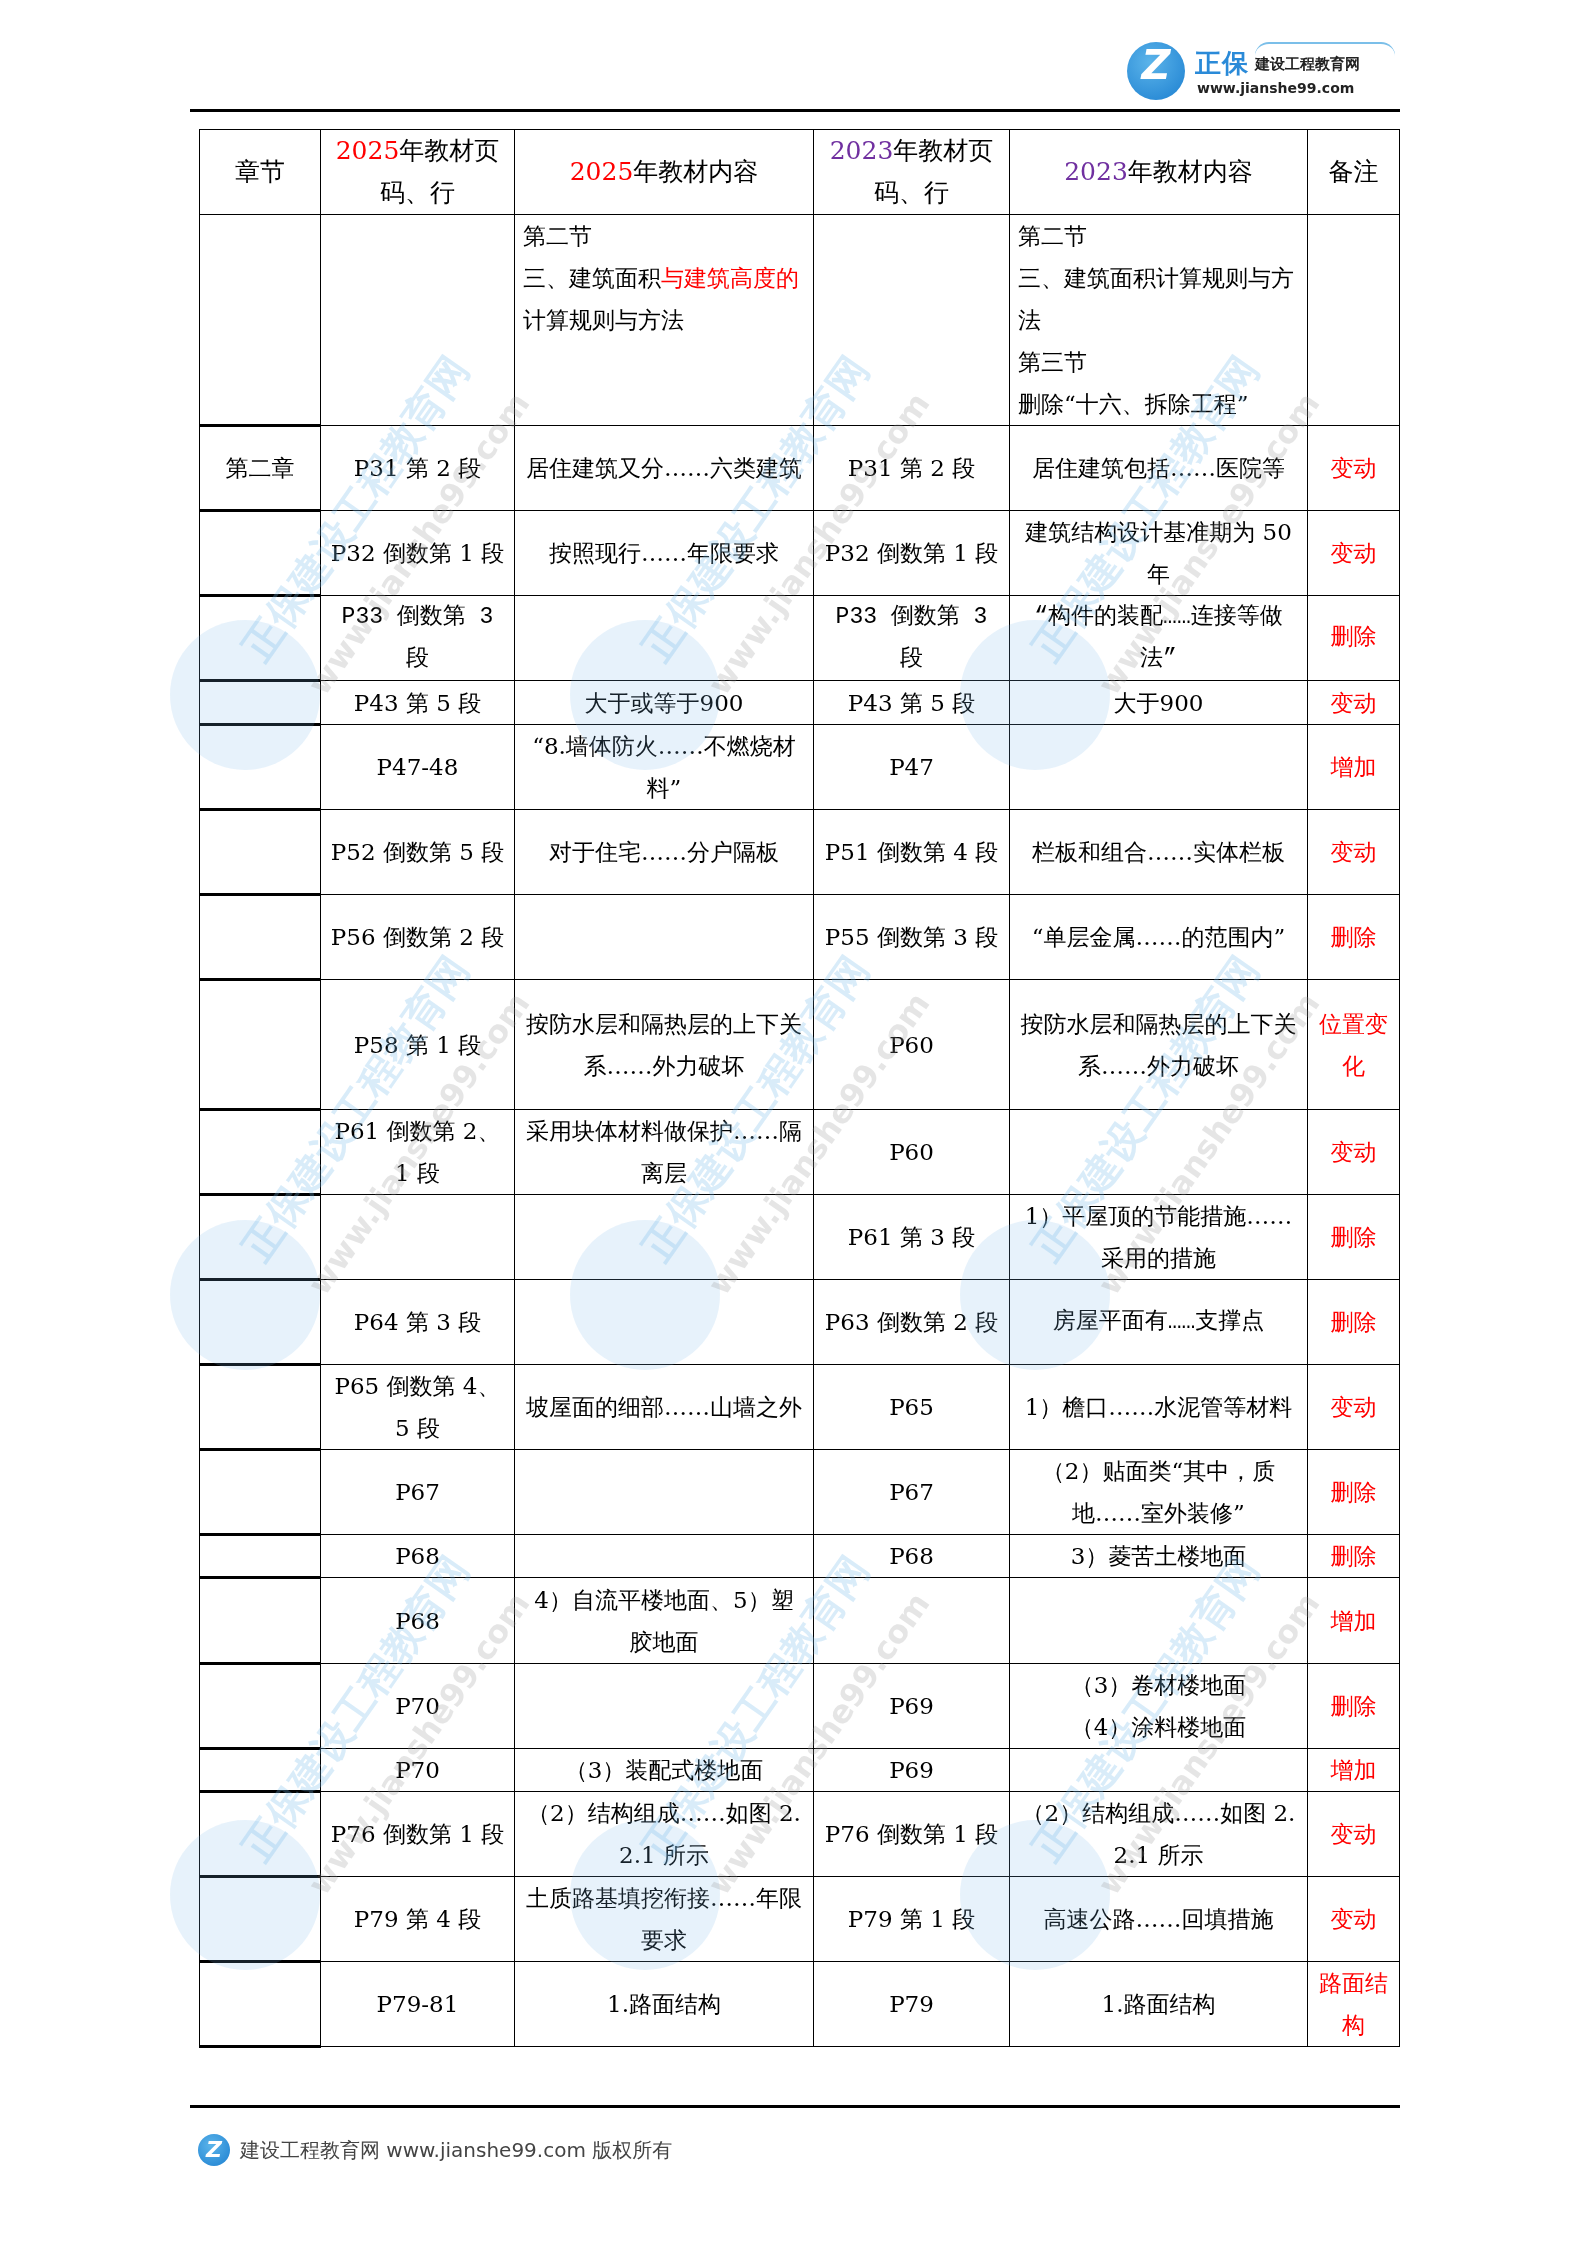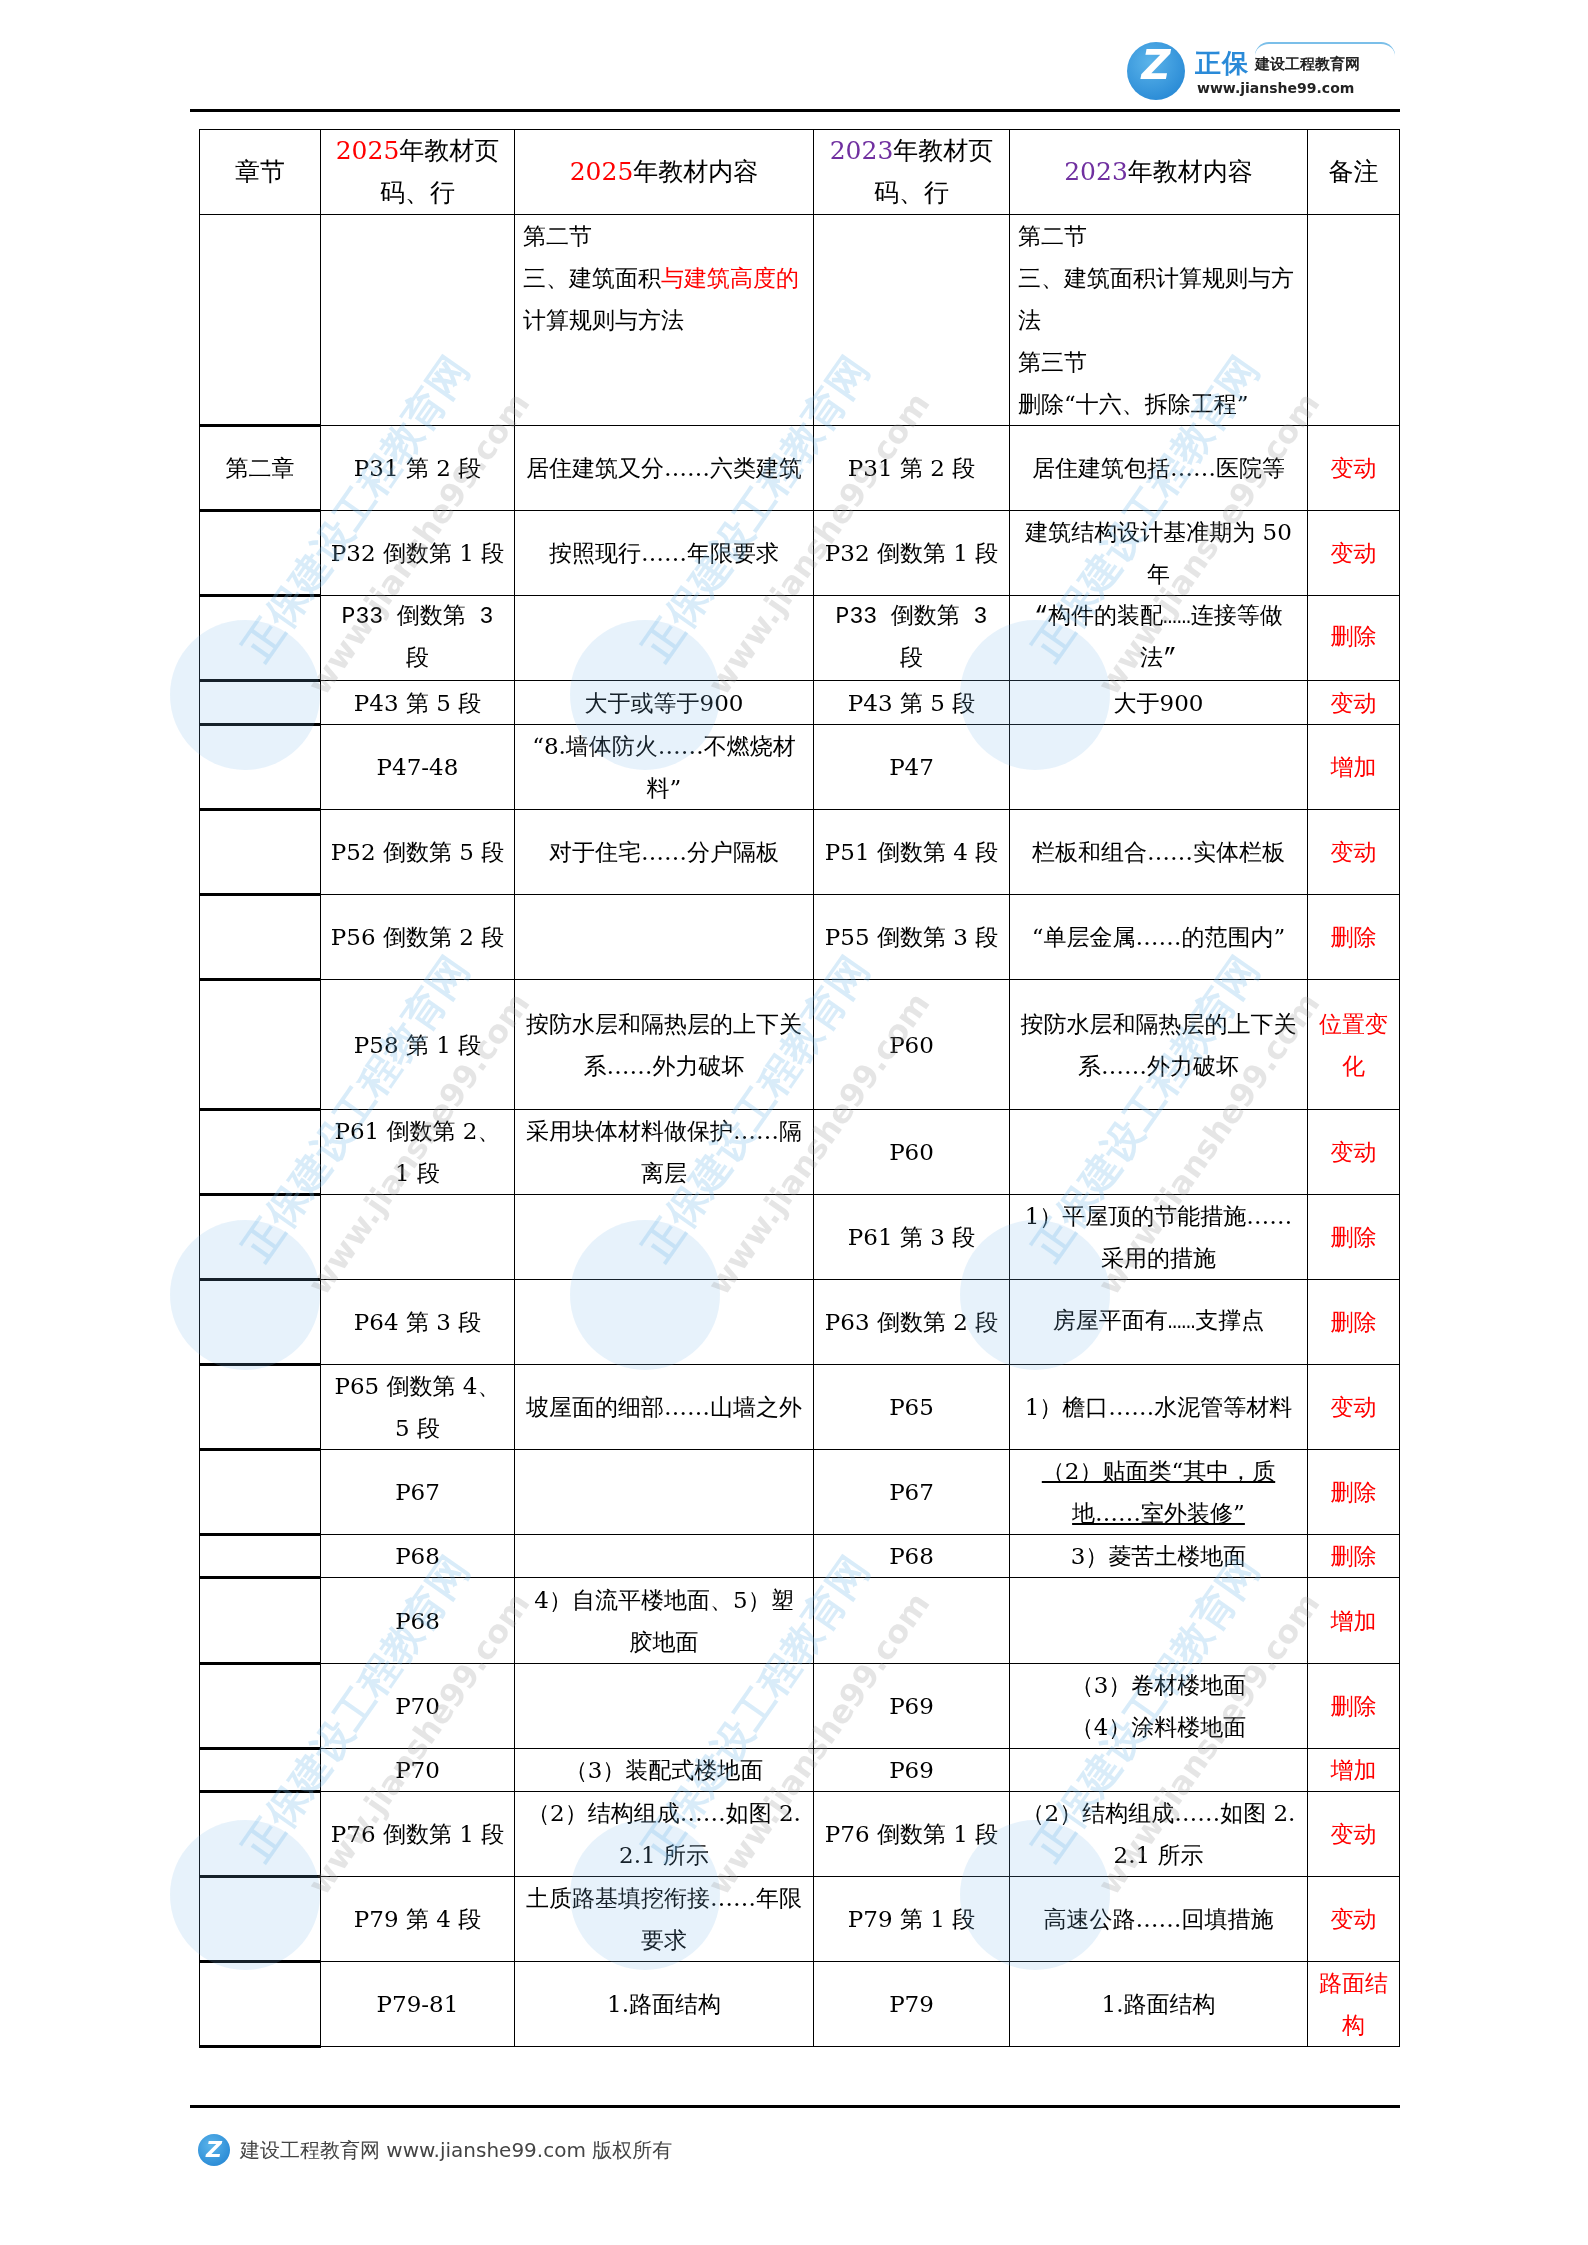--- a/index.html
+++ b/index.html
@@ -182,21 +182,21 @@
         <td>坡屋面的细部……山墙之外</td>
         <td>P65</td>
         <td style="white-space: pre-wrap;">1）檐口……水泥管等材料</td>
         <td class="note">变动</td>
       </tr>
       <tr style="height: 85px;">
         <td class="ch"></td>
         <td>P67</td>
         <td></td>
         <td>P67</td>
-        <td style="white-space: pre-wrap; text-decoration: underline;">（2）贴面类“其中，质地……室外装修”</td>
+        <td style="white-space: pre-wrap;">（2）贴面类“其中，质地……室外装修”</td>
         <td class="note">删除</td>
       </tr>
       <tr style="height: 43px;">
         <td class="ch"></td>
         <td>P68</td>
         <td></td>
         <td>P68</td>
         <td style="white-space: pre-wrap;">3）菱苦土楼地面</td>
         <td class="note">删除</td>
       </tr>

